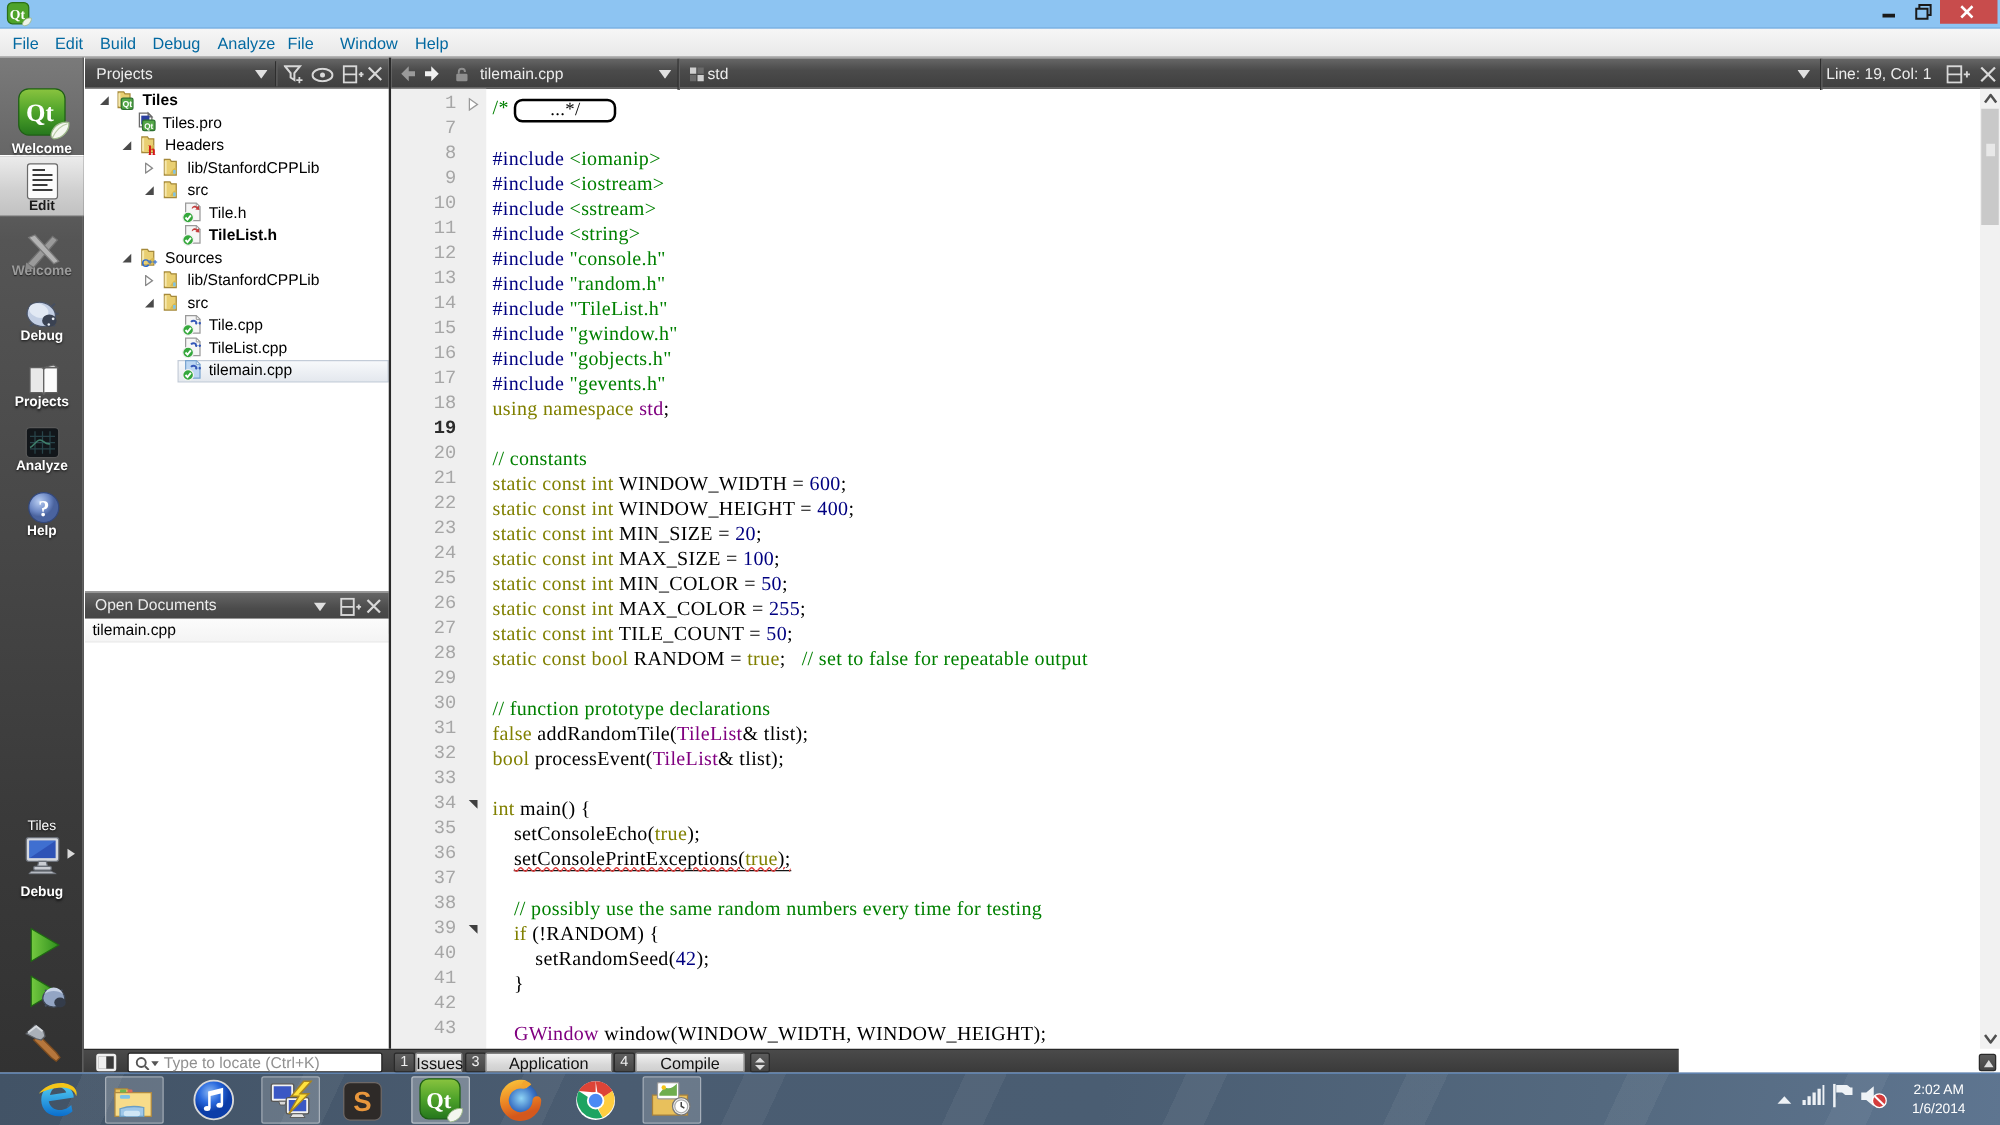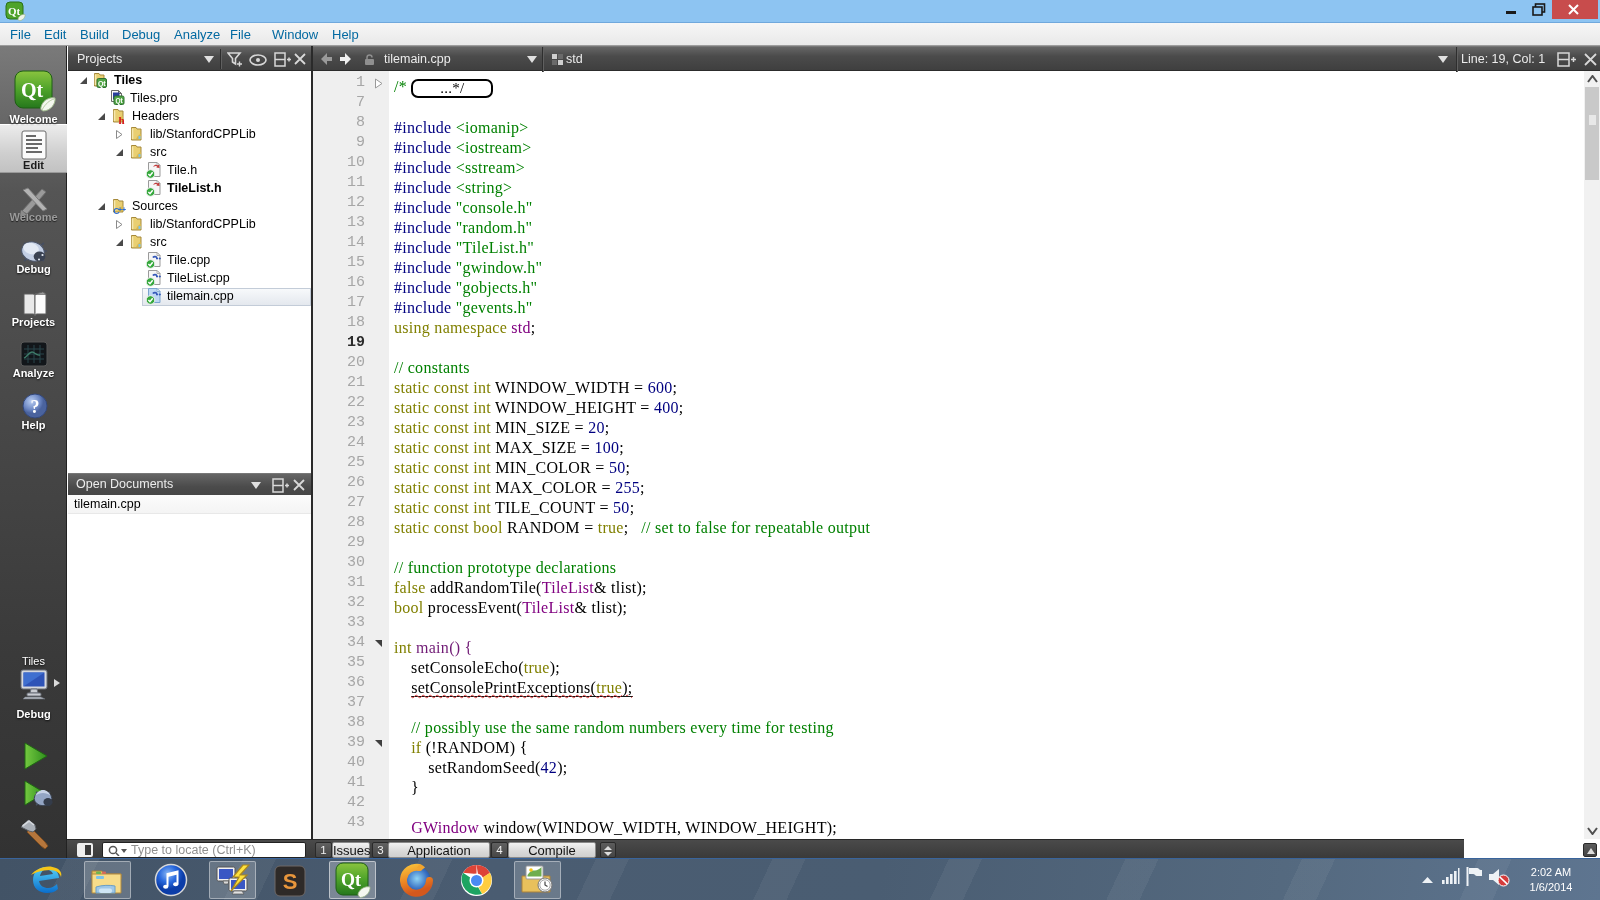--- a/index.html
+++ b/index.html
@@ -19,26 +19,26 @@
 
 #tree{left:68px;top:71px;width:243px;height:402px;background:#fff}
 #odhead{left:68px;top:473px;width:243px;height:34px}
 #odlist{left:68px;top:495px;width:243px;height:344px;background:#fff}
 #vsplit{left:311px;top:46px;width:2px;height:793px;background:#2a2a2a}
 
 #gutter{left:313px;top:71px;width:76px;height:768px;background:#efefef}
 #gnum{left:313px;top:73px;width:52px;text-align:right;font-family:"Liberation Mono",monospace;font-size:15px;line-height:20px;color:#a6a6a6;white-space:pre}
 #code{left:389px;top:77px;width:1379px;height:766px;font-family:Liberation Serif, serif;font-size:16px;line-height:20px;letter-spacing:.28px;color:#000;white-space:pre;padding-left:5px;overflow:hidden}
 #code i{font-style:normal}
-.k{color:#808000}.p{color:#000080}.s{color:#008000}.t{color:#800080}.n{color:#000080}.c{color:#008000}.m{color:#701a75}
+.k{color:#808000}.p{color:#000080}.s{color:#008000}.t{color:#800080}.n{color:#000080}.c{color:#008000}.m{color:#000000}
 #scrollb{left:1584px;top:71px;width:16px;height:768px;background:#f1f1f1}
 #sthumb{left:1585px;top:87px;width:14px;height:93px;background:#c9c9c9}
 #sgrip{left:1589px;top:115px;width:7px;height:10px;background:#e8e8e8}
 
-#locbar{left:67px;top:839px;width:1397px;height:19px;background:linear-gradient(#4a4a4a,#3a3a3a);border-top:1px solid #282828}
+#locbar{left:67px;top:839px;width:1276px;height:19px;background:linear-gradient(#4a4a4a,#3a3a3a);border-top:1px solid #282828}
 
 #taskbar{left:0;top:858px;width:1600px;height:42px;background:linear-gradient(100deg,#425366,#4a5c71 30%,#4a5d72 55%,#54697f 80%,#5e7590);border-top:1px solid #39649c}
 .tbico{top:2px;width:47px;height:38px;border-radius:2px}
 .tbbox{background:rgba(255,255,255,.18);border:1px solid rgba(255,255,255,.4)}
 .tbactive{background:rgba(255,255,255,.28);border:1px solid rgba(255,255,255,.5)}
 .trayt{color:#fff;font-size:11px;width:60px;text-align:center}
 .numbtn{top:2px;width:17px;height:16px;background:linear-gradient(#606060,#464646);border:1px solid #2a2a2a;border-radius:2px;color:#f0f0f0;font-size:11.5px;line-height:15px;text-align:center}
 .labbtn{top:2px;height:16px;background:linear-gradient(#f2f2f2,#d9d9d9 60%,#cfcfcf);border:1px solid #8a8a8a;border-radius:2px;color:#111;font-size:13px;line-height:15px;text-align:center}
 
 .trow{position:absolute;left:0;width:243px;height:18px;font-size:12.5px;line-height:18px;color:#000;white-space:nowrap}

